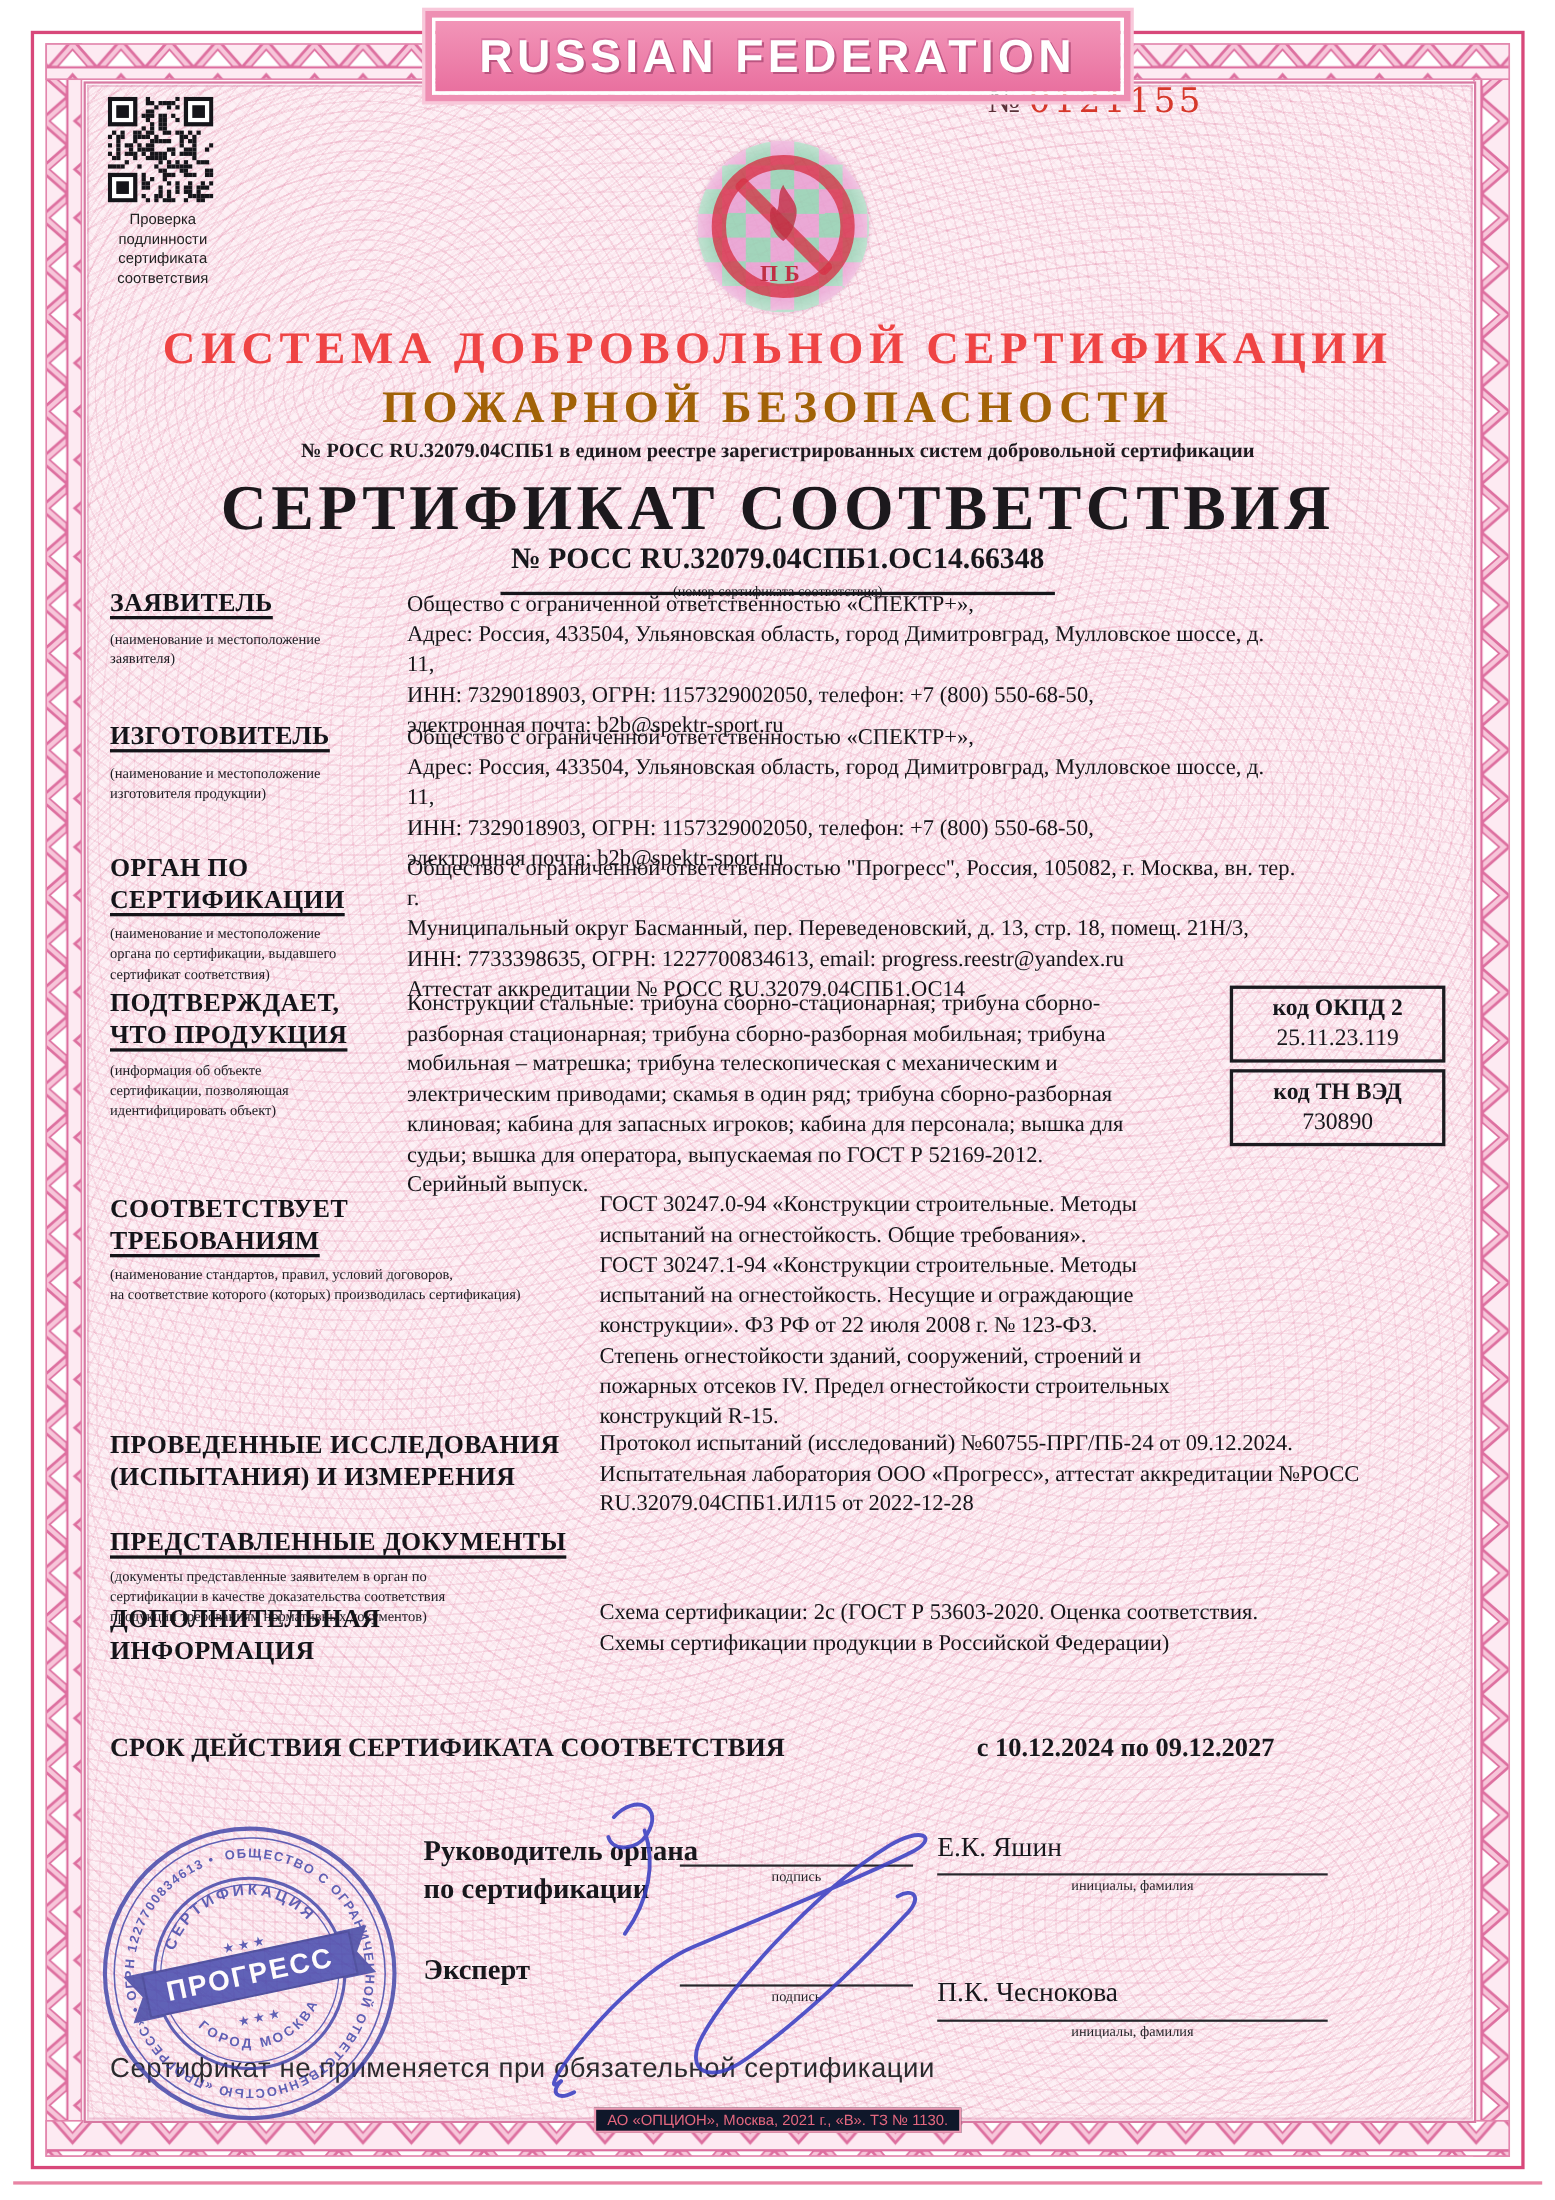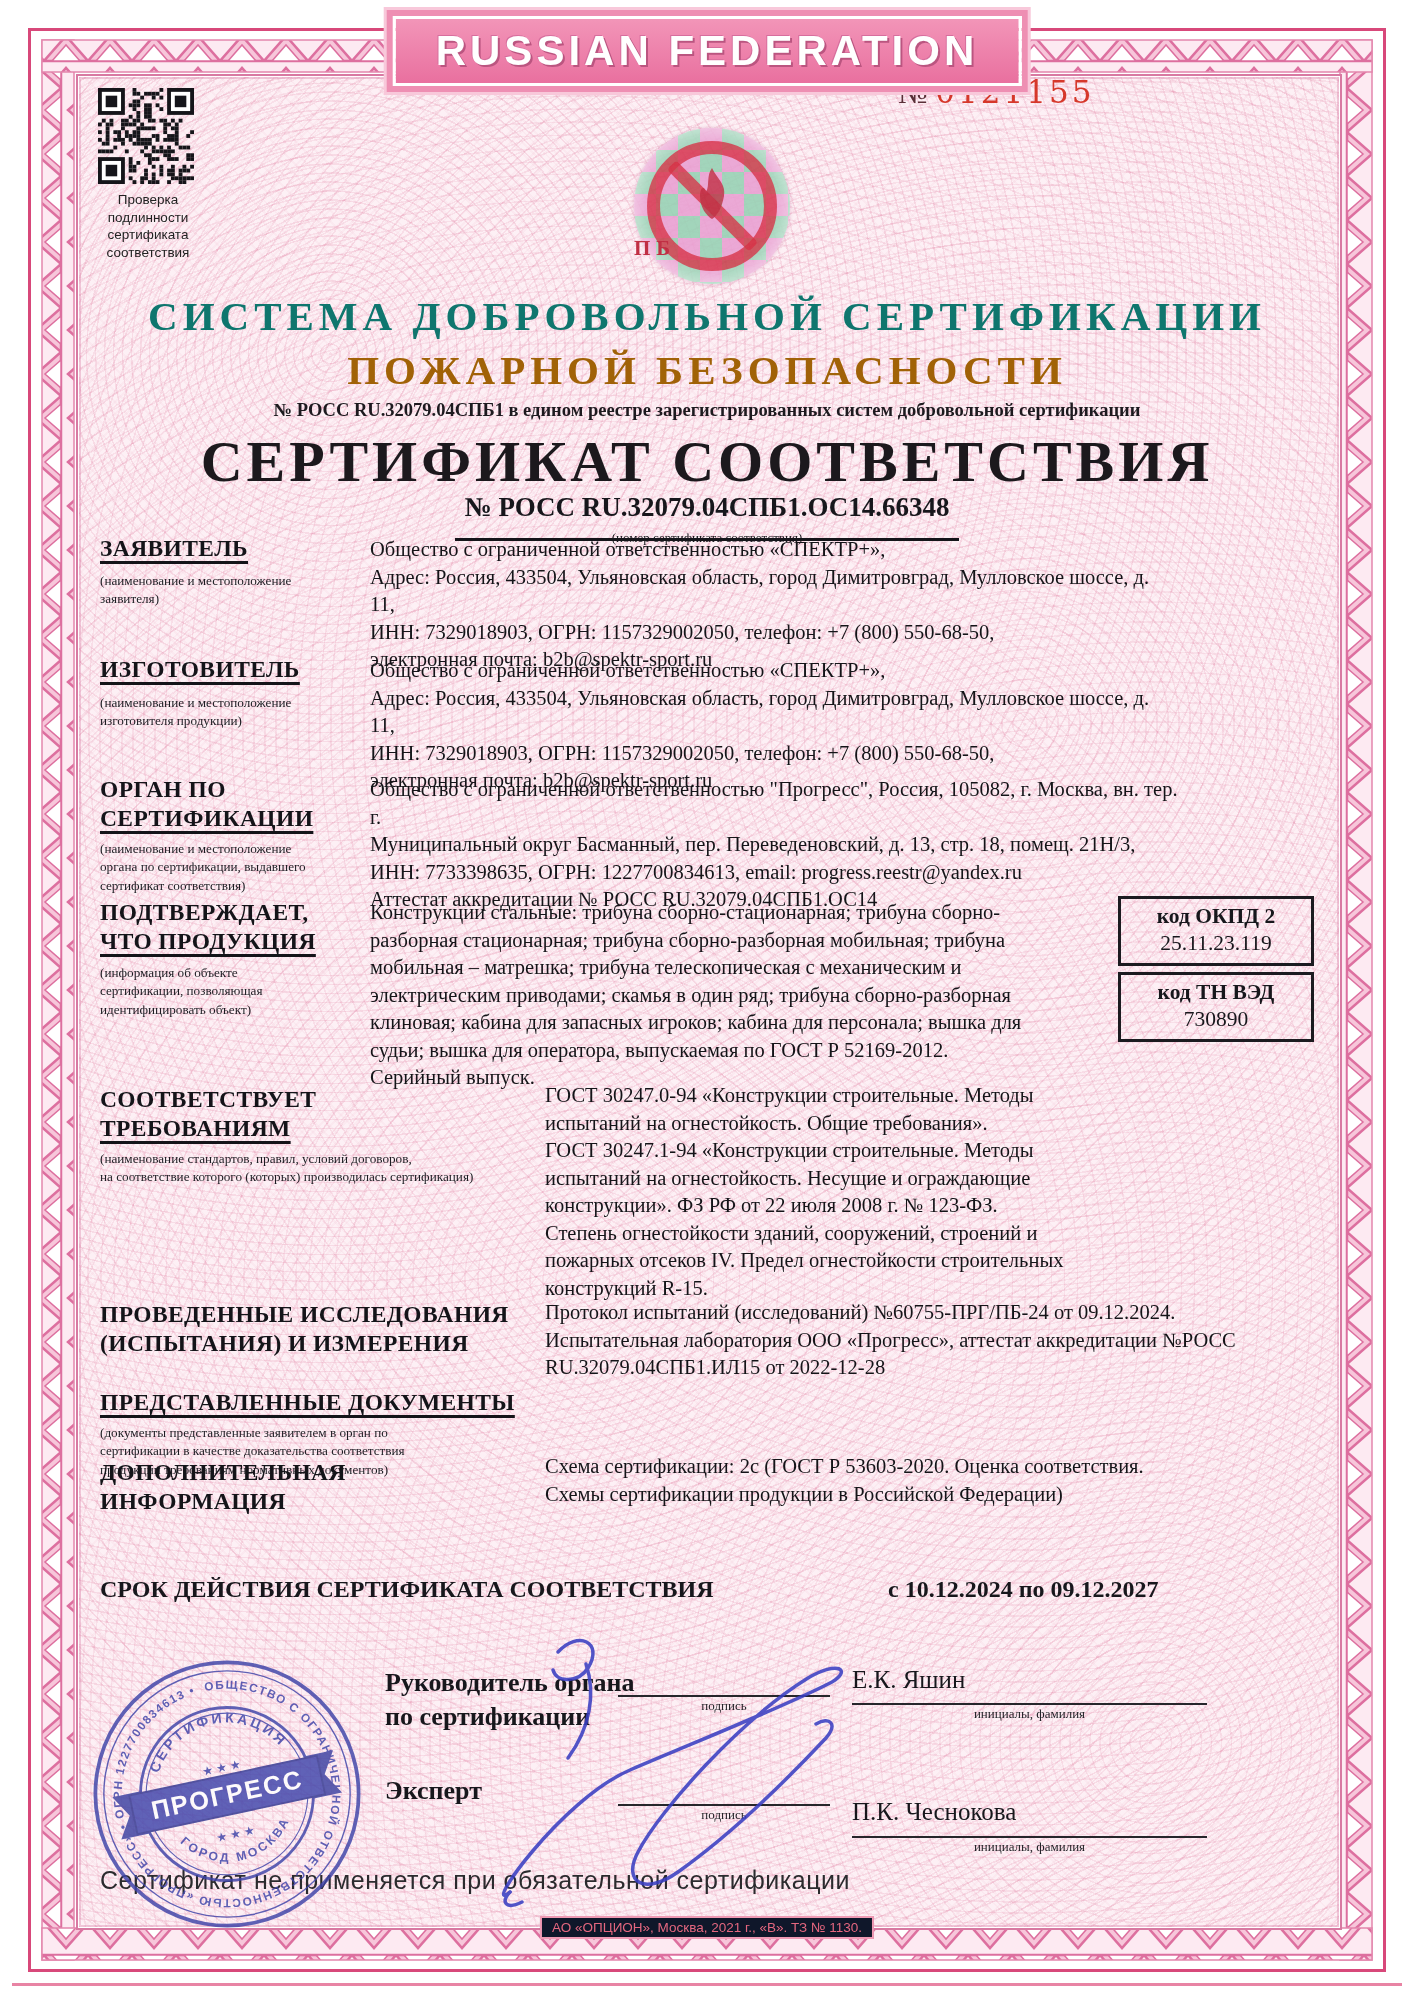--- a/index.html
+++ b/index.html
@@ -38,25 +38,25 @@
   .qr-caption{margin-top:7px;font-family:"Liberation Sans",sans-serif;font-size:13.5px;line-height:1.3;
     color:#222;white-space:pre-line;text-align:center;}
   
   .holo{position:absolute;left:634px;top:128px;width:156px;height:156px;border-radius:50%;z-index:4;opacity:.88;
     background:conic-gradient(#e9a0d2 25%, #96d2b4 0 50%, #e9a0d2 0 75%, #96d2b4 0) 0 0 / 44px 44px;
     box-shadow:inset 0 0 22px rgba(255,255,255,.65),0 0 4px rgba(180,80,140,.4);}
   .holo-ring{position:absolute;inset:13px;border:13px solid rgba(212,26,48,.78);border-radius:50%;}
   .holo-bar{position:absolute;left:71.5px;top:20px;width:13px;height:116px;background:rgba(212,26,48,.78);
     transform:rotate(-45deg);border-radius:4px;}
   .holo-flame{position:absolute;left:58px;top:38px;width:40px;height:56px;}
-  .holo-pb{position:absolute;left:0;width:156px;top:108px;font-weight:bold;font-size:21px;
+  .holo-pb{position:absolute;left:0;width:156px;top:108px;text-align:center;font-weight:bold;font-size:21px;
     letter-spacing:6px;color:#b9182e;}
   
   .ctr{position:absolute;left:76px;width:1262px;text-align:center;z-index:4;}
-  .sys1{top:292px;font-weight:bold;font-size:41px;letter-spacing:5px;color:#0f766e;}
+  .sys1{top:292px;font-weight:bold;font-size:41px;letter-spacing:5px;color:#ef4444;}
   .sys2{top:346px;font-weight:bold;font-size:41px;letter-spacing:5px;color:#a16207;}
   .reg{top:400px;font-weight:bold;font-size:18.5px;color:#1d1a1f;}
   .cert-t{top:428px;font-weight:bold;font-size:58px;letter-spacing:4px;color:#1c191d;}
   .cert-n{top:492px;font-size:27px;font-weight:bold;}
   .cert-n span{border-bottom:3px solid #15151a;padding:0 10px 16px;}
   .cert-c{top:530px;font-size:13px;}
   
   .lab{position:absolute;left:100px;font-weight:bold;font-size:23.5px;letter-spacing:.4px;
     line-height:1.22;color:#141419;z-index:4;white-space:pre-line;font-family:Liberation Serif, serif;}
   .u{text-decoration:underline;text-decoration-thickness:2.5px;text-underline-offset:5px;}

